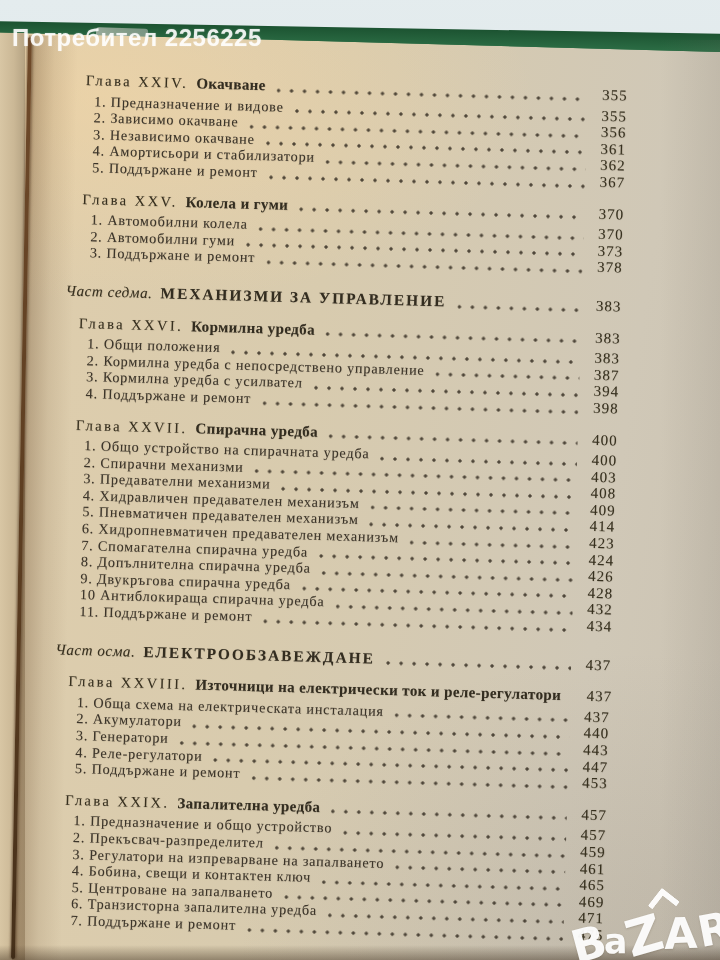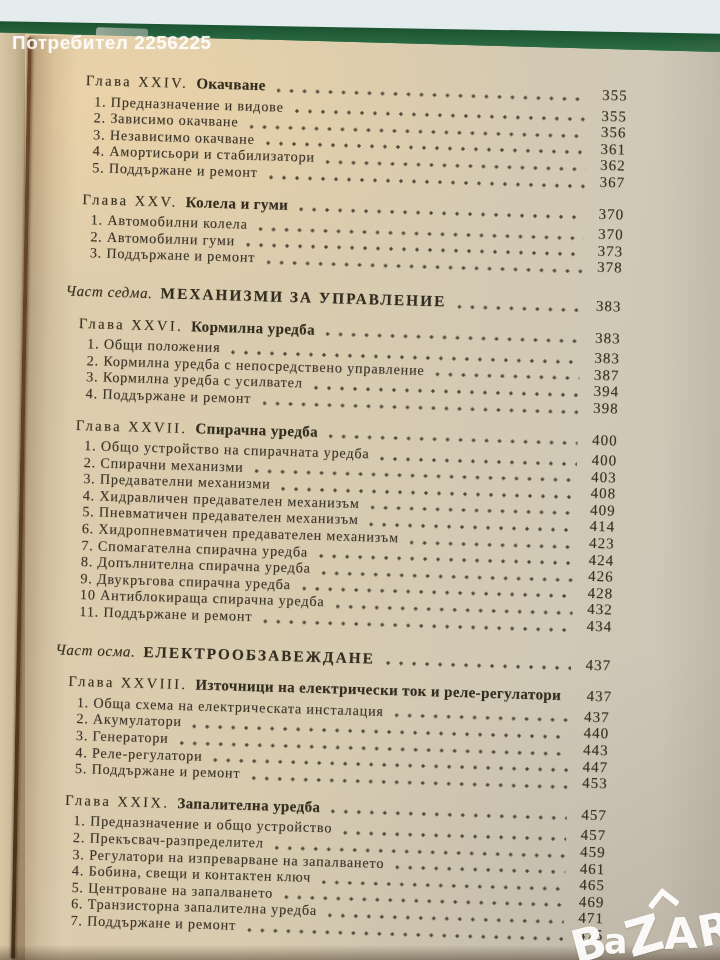--- a/index.html
+++ b/index.html
@@ -54,23 +54,23 @@
   .head .prefix{font-size:14.6px;letter-spacing:2.4px;padding-right:8px;color:#37301f;}
   .head .title{font-size:15px;font-weight:700;letter-spacing:.4px;color:#332d20;}
   .part .prefix{font-style:italic;font-weight:400;letter-spacing:.6px;font-size:15px;}
   .part .title{font-size:15.4px;letter-spacing:2px;}
   .dots{flex:1 1 0;min-width:0;height:4px;margin:0 7px 2px 11px;align-self:flex-end;
         background-image:radial-gradient(circle at 2px 2px, rgba(55,47,36,.85) 1.4px, rgba(55,47,36,0) 1.9px);
         background-size:13px 4px;background-repeat:repeat-x;}
   .pg{width:33px;flex:0 0 auto;text-align:right;font-size:15px;letter-spacing:1px;color:#37311f;}
 
   
-  .wm-user{position:absolute;left:12px;top:32px;
+  .wm-user{position:absolute;left:12px;top:24px;
         font-family:"Liberation Sans","DejaVu Sans",sans-serif;
-        font-size:19px;font-weight:700;letter-spacing:.5px;
+        font-size:24px;font-weight:700;letter-spacing:.5px;
         color:rgba(255,255,255,.88);text-shadow:0 0 2px rgba(255,255,255,.25);}
   .wm-bazar{position:absolute;right:-12px;bottom:-4px;transform:rotate(-7deg);
         font-family:"DejaVu Sans","Liberation Sans",sans-serif;font-weight:900;
         color:rgba(255,255,255,.94);white-space:nowrap;
         text-shadow:0 1px 2px rgba(90,80,60,.25);}
   .wm-bazar .bz{display:inline-block;}
   .bz0{font-size:45px;transform:rotate(-8deg);}
   .bz1{font-size:35px;transform:rotate(6deg) translateY(-3px);margin-left:-2px;}
   .bz2{font-size:50px;transform:rotate(-9deg);margin-left:-1px;}
   .bz3{font-size:43px;transform:rotate(5deg);margin-left:2px;position:relative;}

